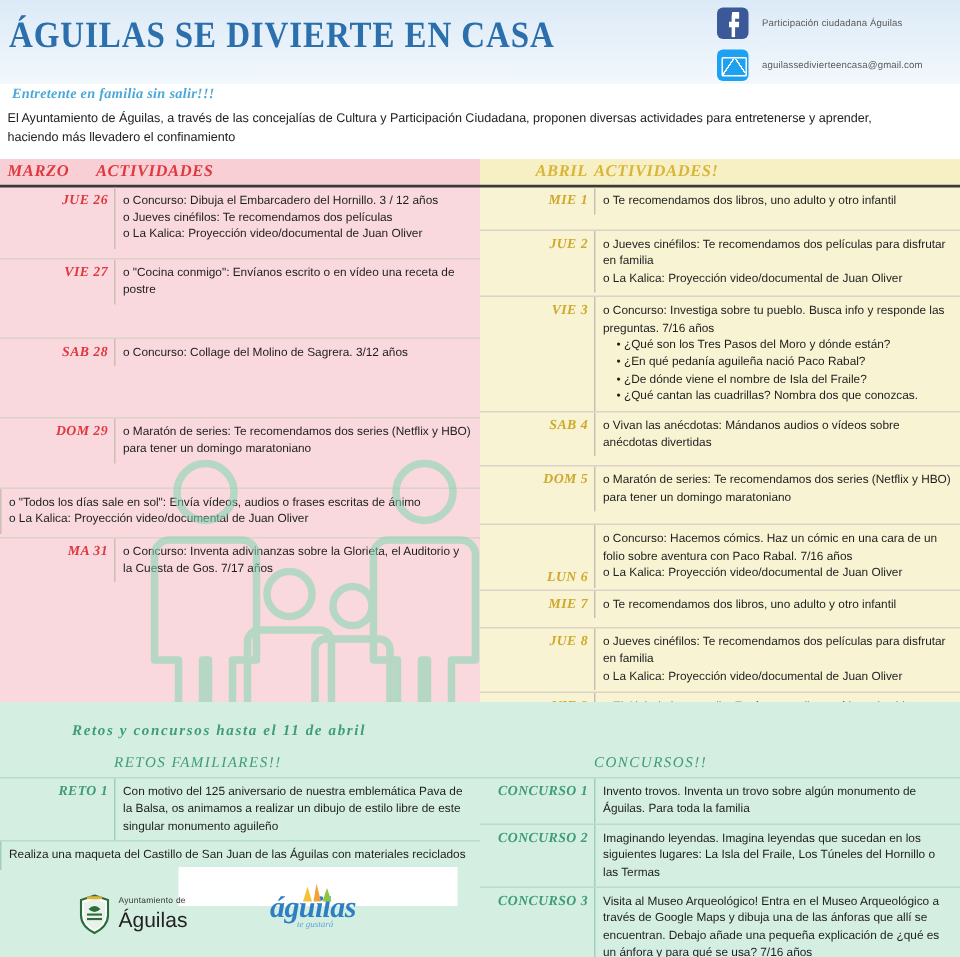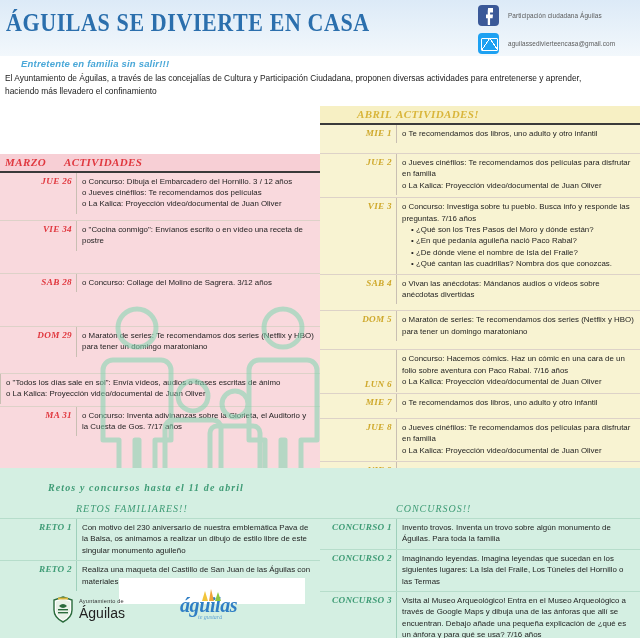--- a/index.html
+++ b/index.html
@@ -42,31 +42,31 @@
     background:
       linear-gradient(to bottom right,transparent 44%,#fff 45%,#fff 52%,transparent 53%) no-repeat left top/50% 100%,
       linear-gradient(to bottom left,transparent 44%,#fff 45%,#fff 52%,transparent 53%) no-repeat right top/50% 100%;
   }
   .social-lbl{
     margin-left:9px;font-size:6.4px;color:#5a5a5a;letter-spacing:.1px;white-space:nowrap;
   }
   
   .intro{position:absolute;left:0;top:56px;width:640px;height:50px;background:#fff;}
   .intro-h{
-    position:absolute;left:21px;top:2px;font-family:Liberation Sans, sans-serif;
+    position:absolute;left:8px;top:2px;font-family:Liberation Serif, serif;
     font-style:italic;font-weight:700;font-size:9.5px;color:#4aa8d8;letter-spacing:.2px;
   }
   .intro-p{
     position:absolute;left:5px;top:16px;width:600px;
     font-size:8.4px;color:#222;line-height:12.5px;
   }
   
   .cols{position:absolute;left:0;top:106px;width:640px;height:362px;}
   .col{position:absolute;top:0;width:320px;height:362px;}
-  .col-mar{left:0;background:#f9d9dd;margin-top:48px;}
+  .col-mar{left:0;background:#f9d9dd;}
   .col-abr{left:320px;background:#f8f3d2;}
   .mon-head{position:relative;height:17px;}
   .mon-head .m{
     position:absolute;top:2px;font-family:"Liberation Serif",serif;
     font-style:italic;font-weight:700;font-size:11px;letter-spacing:.4px;
   }
   .col-mar .mon-head{background:#f7cfd5;}
   .col-abr .mon-head{background:#f7f0c4;}
   .col-mar .m-name{left:5px;color:#e0383f;}
   .col-mar .m-act{left:64px;color:#e0383f;}
@@ -176,21 +176,21 @@
       <div class="rows" id="rows-marzo">
           <div class="row" style="padding-bottom: 6px;">
             <div class="dcell">JUE 26</div>
             <div class="bcell">
               <span class="li">o Concurso: Dibuja el Embarcadero del Hornillo. 3 / 12 años</span>
               <span class="li">o Jueves cinéfilos: Te recomendamos dos películas</span>
               <span class="li">o La Kalica: Proyección video/documental de Juan Oliver</span>
             </div>
           </div>
           <div class="row" style="padding-bottom: 22px;">
-            <div class="dcell">VIE 34</div>
+            <div class="dcell">VIE 27</div>
             <div class="bcell">
               <span class="li">o "Cocina conmigo": Envíanos escrito o en vídeo una receta de postre</span>
             </div>
           </div>
           <div class="row" style="padding-bottom: 34px;">
             <div class="dcell">SAB 28</div>
             <div class="bcell">
               <span class="li">o Concurso: Collage del Molino de Sagrera. 3/12 años</span>
             </div>
           </div>
@@ -301,24 +301,23 @@
   </svg>
 
   <div class="green">
     <div class="green-title">Retos y concursos hasta el 11 de abril</div>
     <div class="gcols">
       <div class="gcol gcol-l">
         <div class="ghead">RETOS FAMILIARES!!</div>
         <div id="rows-retos">
             <div class="grow">
               <div class="gdcell">RETO 1</div>
-              <div class="gbcell">Con motivo del 230 aniversario de nuestra emblemática Pava de la Balsa, os animamos a realizar un dibujo de estilo libre de este singular monumento aguileño</div>
-            </div>
-            <div class="grow">
-              <div class="gdcell">RETO 2</div>
+              <div class="gbcell">Con motivo del 125 aniversario de nuestra emblemática Pava de la Balsa, os animamos a realizar un dibujo de estilo libre de este singular monumento aguileño</div>
+            </div>
+            <div class="grow">
               <div class="gbcell">Realiza una maqueta del Castillo de San Juan de las Águilas con materiales reciclados</div>
             </div>
           </div>
       </div>
       <div class="gcol gcol-r">
         <div class="ghead">CONCURSOS!!</div>
         <div id="rows-concursos">
             <div class="grow">
               <div class="gdcell">CONCURSO 1</div>
               <div class="gbcell">Invento trovos. Inventa un trovo sobre algún monumento de Águilas. Para toda la familia</div>

